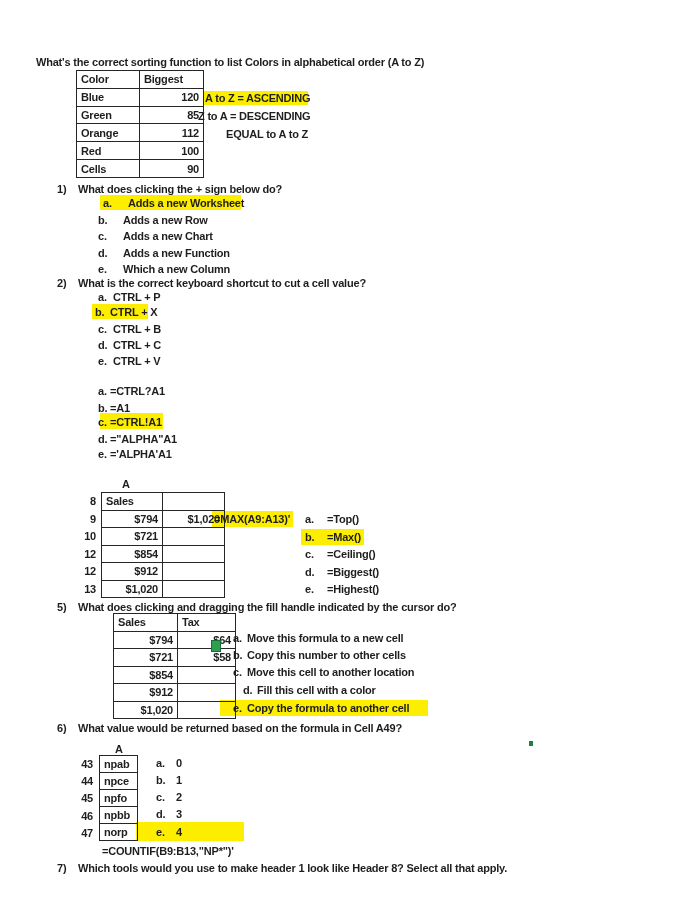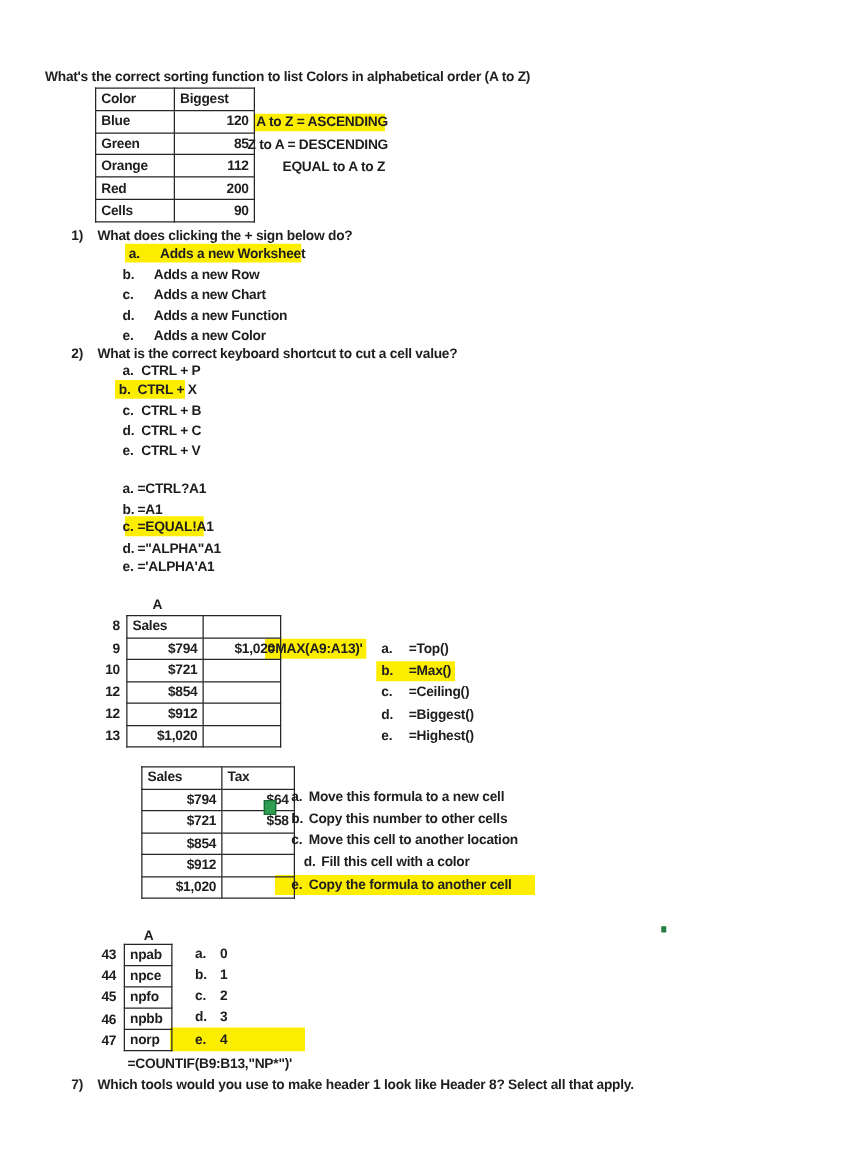--- a/index.html
+++ b/index.html
@@ -57,50 +57,50 @@
     <tr>
       <td class="l">Green</td>
       <td class="r">85</td>
     </tr>
     <tr>
       <td class="l">Orange</td>
       <td class="r">112</td>
     </tr>
     <tr>
       <td class="l">Red</td>
-      <td class="r">200</td>
+      <td class="r">100</td>
     </tr>
     <tr>
       <td class="l">Cells</td>
       <td class="r">90</td>
     </tr>
   </tbody>
     </table>
 
   <div class="abs txt" style="left:205px;top:92px">A to Z = ASCENDING</div>
   <div class="abs txt" style="left:198px;top:110px">Z to A = DESCENDING</div>
   <div class="abs txt" style="left:226px;top:128px">EQUAL to A to Z</div>
 
   <div class="abs txt" style="left:57px;top:183px"><span class="q-num">1)</span><span>What does clicking the + sign below do?</span></div>
   <div class="abs txt" style="left:103px;top:197px"><span class="letter-w25">a.</span><span>Adds a new Worksheet</span></div>
   <div class="abs txt" style="left:98px;top:214px"><span class="letter-w25">b.</span><span>Adds a new Row</span></div>
   <div class="abs txt" style="left:98px;top:230px"><span class="letter-w25">c.</span><span>Adds a new Chart</span></div>
   <div class="abs txt" style="left:98px;top:247px"><span class="letter-w25">d.</span><span>Adds a new Function</span></div>
-  <div class="abs txt" style="left:98px;top:263px"><span class="letter-w25">e.</span><span>Adds a new Color</span></div>
+  <div class="abs txt" style="left:98px;top:263px"><span class="letter-w25">e.</span><span>Which a new Column</span></div>
 
   <div class="abs txt" style="left:57px;top:277px"><span class="q-num">2)</span><span>What is the correct keyboard shortcut to cut a cell value?</span></div>
   <div class="abs txt" style="left:98px;top:291px"><span class="letter-w15">a.</span><span>CTRL + P</span></div>
   <div class="abs txt" style="left:95px;top:306px"><span class="letter-w15">b.</span><span>CTRL + X</span></div>
   <div class="abs txt" style="left:98px;top:323px"><span class="letter-w15">c.</span><span>CTRL + B</span></div>
   <div class="abs txt" style="left:98px;top:339px"><span class="letter-w15">d.</span><span>CTRL + C</span></div>
   <div class="abs txt" style="left:98px;top:355px"><span class="letter-w15">e.</span><span>CTRL + V</span></div>
 
   <div class="abs txt" style="left:98px;top:385px"><span class="letter-w12">a.</span><span>=CTRL?A1</span></div>
   <div class="abs txt" style="left:98px;top:402px"><span class="letter-w12">b.</span><span>=A1</span></div>
-  <div class="abs txt" style="left:98px;top:416px"><span class="letter-w12">c.</span><span>=EQUAL!A1</span></div>
+  <div class="abs txt" style="left:98px;top:416px"><span class="letter-w12">c.</span><span>=CTRL!A1</span></div>
   <div class="abs txt" style="left:98px;top:433px"><span class="letter-w12">d.</span><span>="ALPHA"A1</span></div>
   <div class="abs txt" style="left:98px;top:448px"><span class="letter-w12">e.</span><span>='ALPHA'A1</span></div>
 
   <div class="abs txt" style="left:122px;top:478px">A</div>
   <div class="rownum" style="left:76px;top:495px;width:20px">8</div>
   <div class="rownum" style="left:76px;top:513px;width:20px">9</div>
   <div class="rownum" style="left:76px;top:530px;width:20px">10</div>
   <div class="rownum" style="left:76px;top:548px;width:20px">12</div>
   <div class="rownum" style="left:76px;top:565px;width:20px">12</div>
   <div class="rownum" style="left:76px;top:583px;width:20px">13</div>
@@ -132,20 +132,21 @@
         </tr>
   </tbody>
     </table>
   <div class="abs txt" style="left:214px;top:513px">=MAX(A9:A13)'</div>
   <div class="abs txt" style="left:305px;top:513px"><span class="letter-w22">a.</span><span>=Top()</span></div>
   <div class="abs txt" style="left:305px;top:531px"><span class="letter-w22">b.</span><span>=Max()</span></div>
   <div class="abs txt" style="left:305px;top:548px"><span class="letter-w22">c.</span><span>=Ceiling()</span></div>
   <div class="abs txt" style="left:305px;top:566px"><span class="letter-w22">d.</span><span>=Biggest()</span></div>
   <div class="abs txt" style="left:305px;top:583px"><span class="letter-w22">e.</span><span>=Highest()</span></div>
 
+  <div class="abs txt" style="left:57px;top:601px"><span class="q-num">5)</span><span>What does clicking and dragging the fill handle indicated by the cursor do?</span></div>
   <table class="sheet" style="left:113px;top:613px;width:104px;height:106px">
     <tbody>
         <tr>
           <td class="c" style="width:55px">Sales</td>
           <td class="c" style="width:49px">Tax</td>
         </tr>
     <tr>
           <td class="r">$794</td>
           <td class="r">$64</td>
         </tr>
@@ -167,20 +168,21 @@
         </tr>
   </tbody>
     </table>
   <div class="fill-handle" style="left:211px;top:640px"></div>
   <div class="abs txt" style="left:233px;top:632px"><span class="letter-w14">a.</span><span>Move this formula to a new cell</span></div>
   <div class="abs txt" style="left:233px;top:649px"><span class="letter-w14">b.</span><span>Copy this number to other cells</span></div>
   <div class="abs txt" style="left:233px;top:666px"><span class="letter-w14">c.</span><span>Move this cell to another location</span></div>
   <div class="abs txt" style="left:243px;top:684px"><span class="letter-w14">d.</span><span>Fill this cell with a color</span></div>
   <div class="abs txt" style="left:233px;top:702px"><span class="letter-w14">e.</span><span>Copy the formula to another cell</span></div>
 
+  <div class="abs txt" style="left:57px;top:722px"><span class="q-num">6)</span><span>What value would be returned based on the formula in Cell A49?</span></div>
   <div class="abs txt" style="left:115px;top:743px">A</div>
   <div class="rownum" style="left:73px;top:758px;width:20px">43</div>
   <div class="rownum" style="left:73px;top:775px;width:20px">44</div>
   <div class="rownum" style="left:73px;top:792px;width:20px">45</div>
   <div class="rownum" style="left:73px;top:810px;width:20px">46</div>
   <div class="rownum" style="left:73px;top:827px;width:20px">47</div>
   <table class="sheet" style="left:99px;top:755px;width:39px;height:86px">
     <tbody>
         <tr>
           <td class="l">npab</td>

